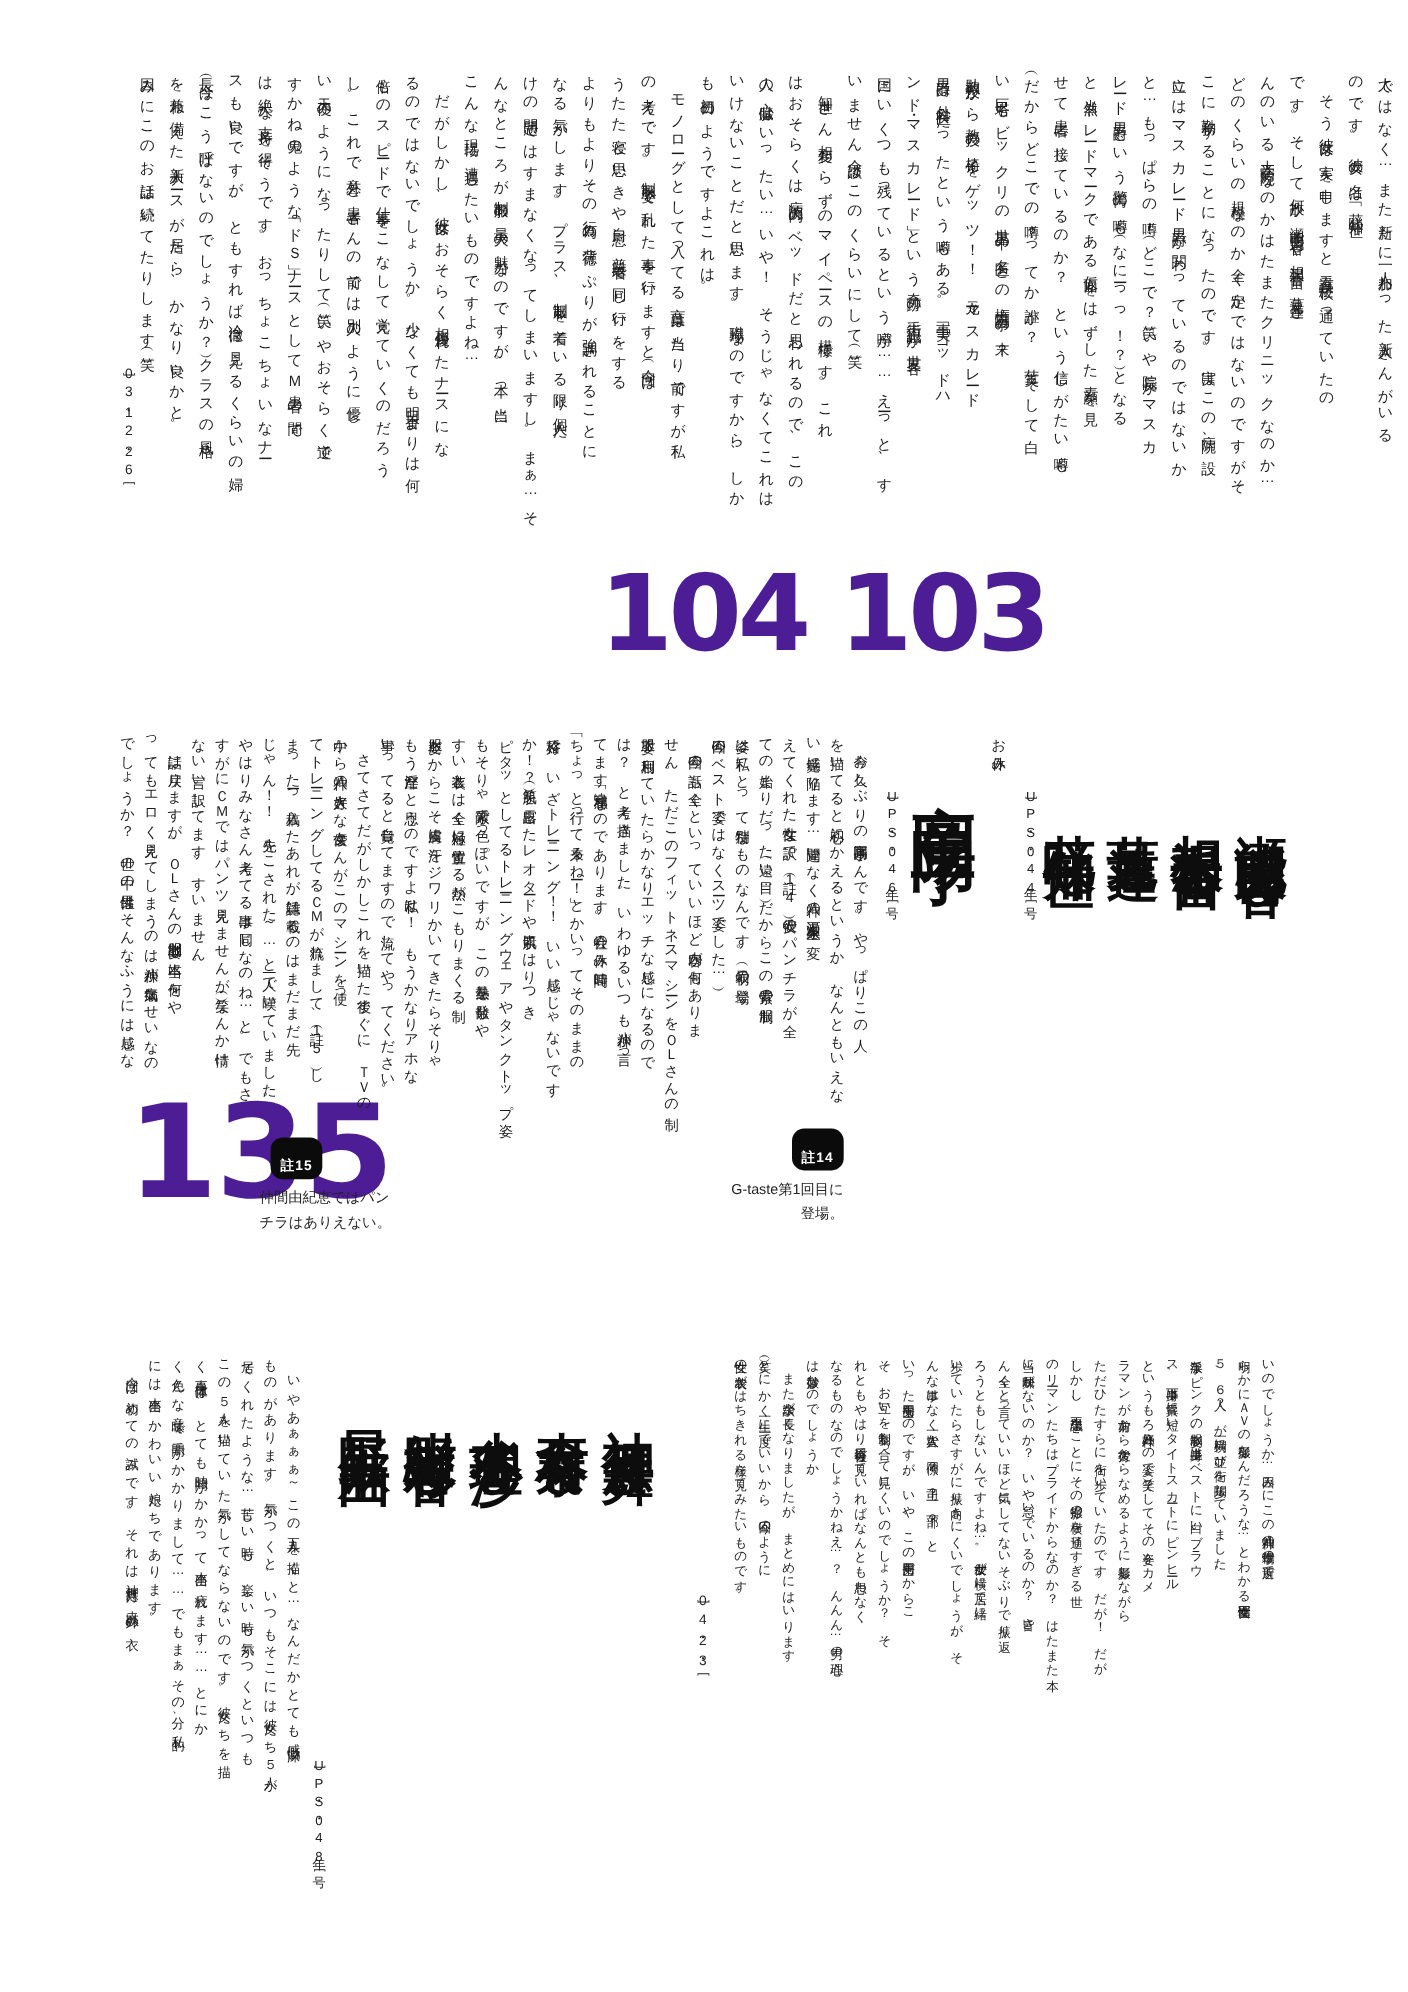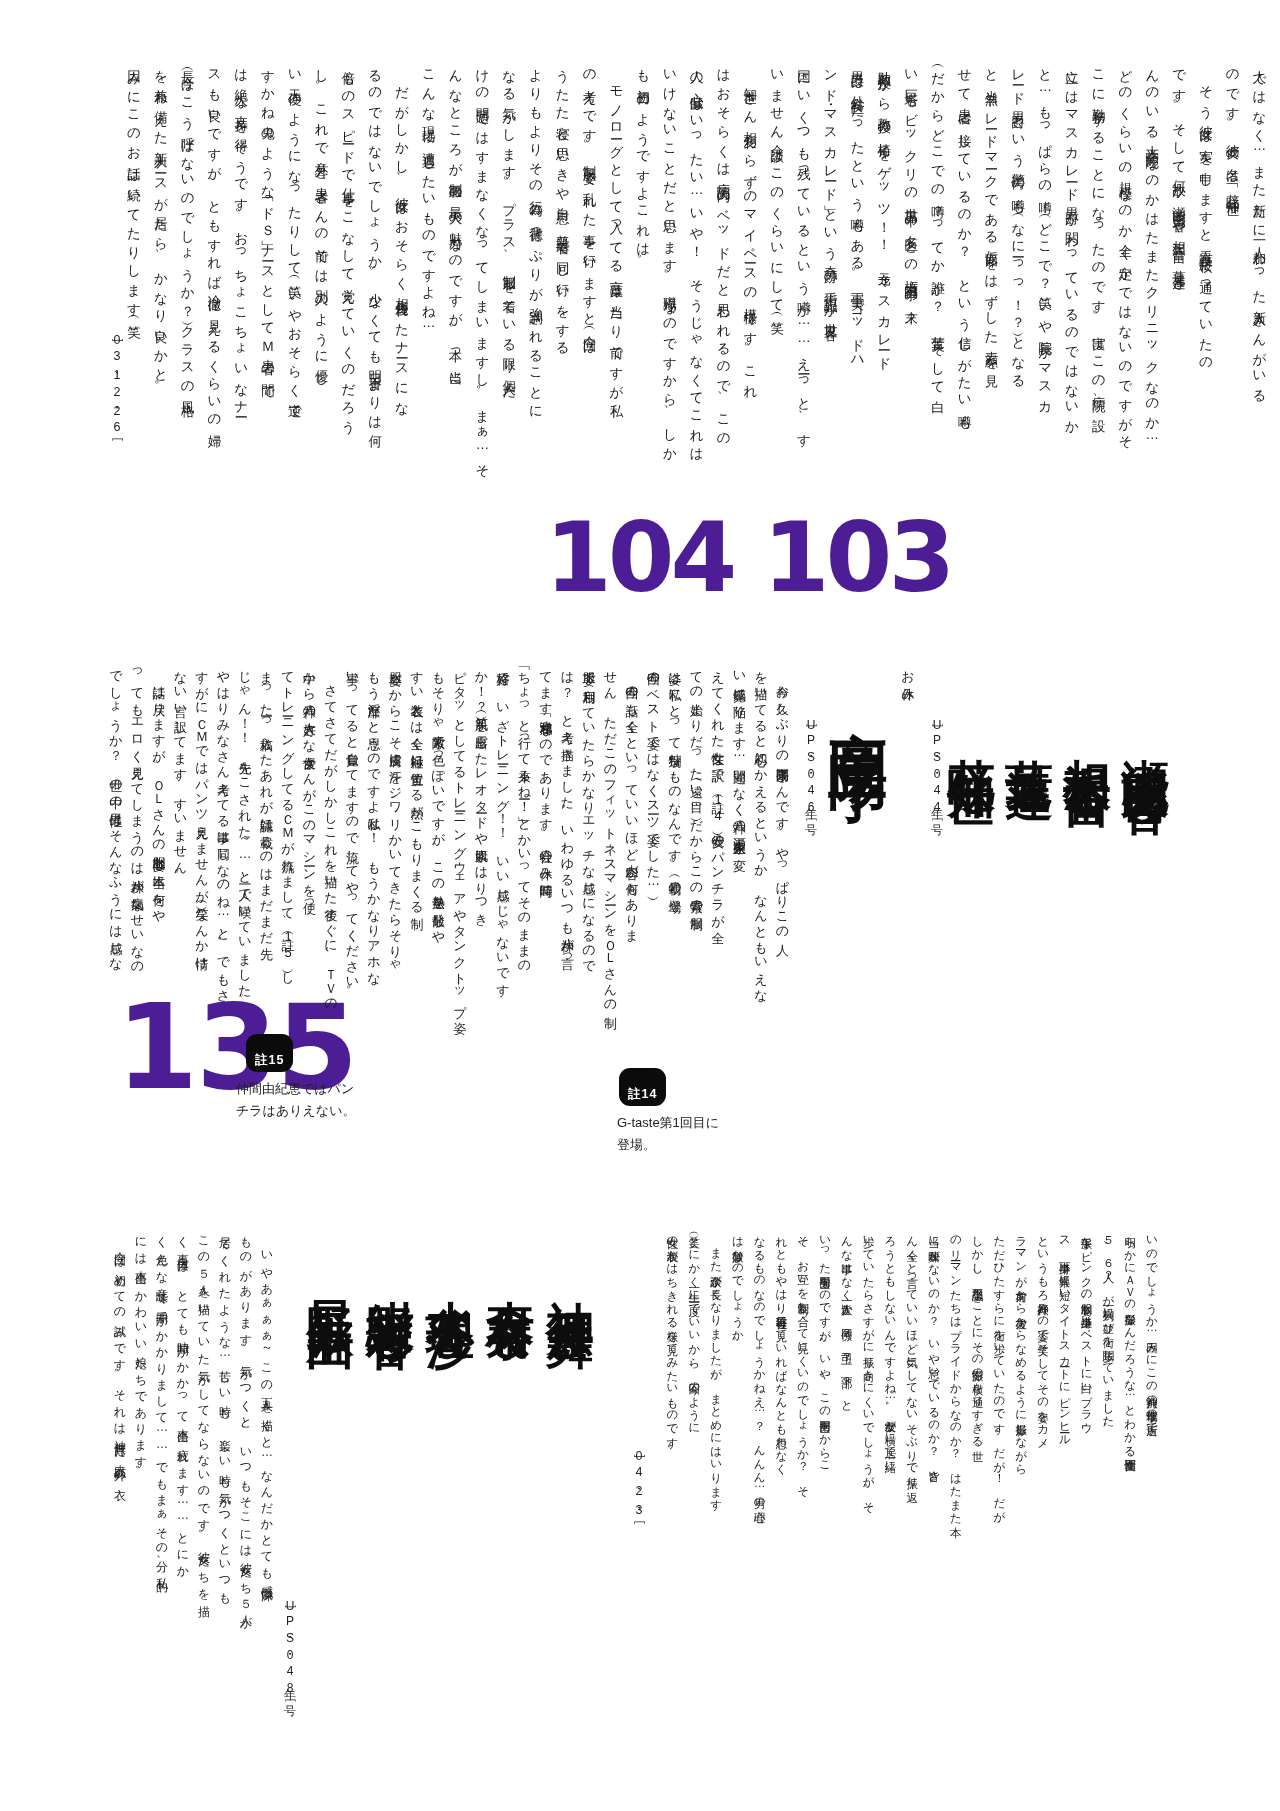--- a/index.html
+++ b/index.html
@@ -129,21 +129,21 @@
 てトレーニングしてるＣＭが流れまして、（註15）し
 まったーっ入稿したあれが雑誌に載るのはまだまだ先
 じゃん！！　先をこされた～…と一人で嘆いていました。
 やはりみなさん考えてる事は同じなのね…と。でもさ
 すがにＣＭではパンツ見えませんが（笑）なんか情け
 ない言い訳してます、すいません。
 　話は戻りますが。ＯＬさんの制服姿は本当に何をや
 ってもエロく見えてしまうのは八神が病気なせいなの
 でしょうか？　世の中の男性はそんなふうには感じな</div>
 
-<div class="note" style="top:1068px;left:597px;width:170px;">
+<div class="note" style="top:1026px;left:597px;width:170px;text-align:right;">
   <span class="badge" style="margin-left:22px;">註14</span>
   <div class="note-text">G-taste第1回目に
 登場。</div>
 </div>
 <div class="note" style="top:1034px;left:216px;width:150px;">
   <span class="badge" style="margin-left:30px;">註15</span>
   <div class="note-text">仲間由紀恵ではパン
 チラはありえない。</div>
 </div>
 

